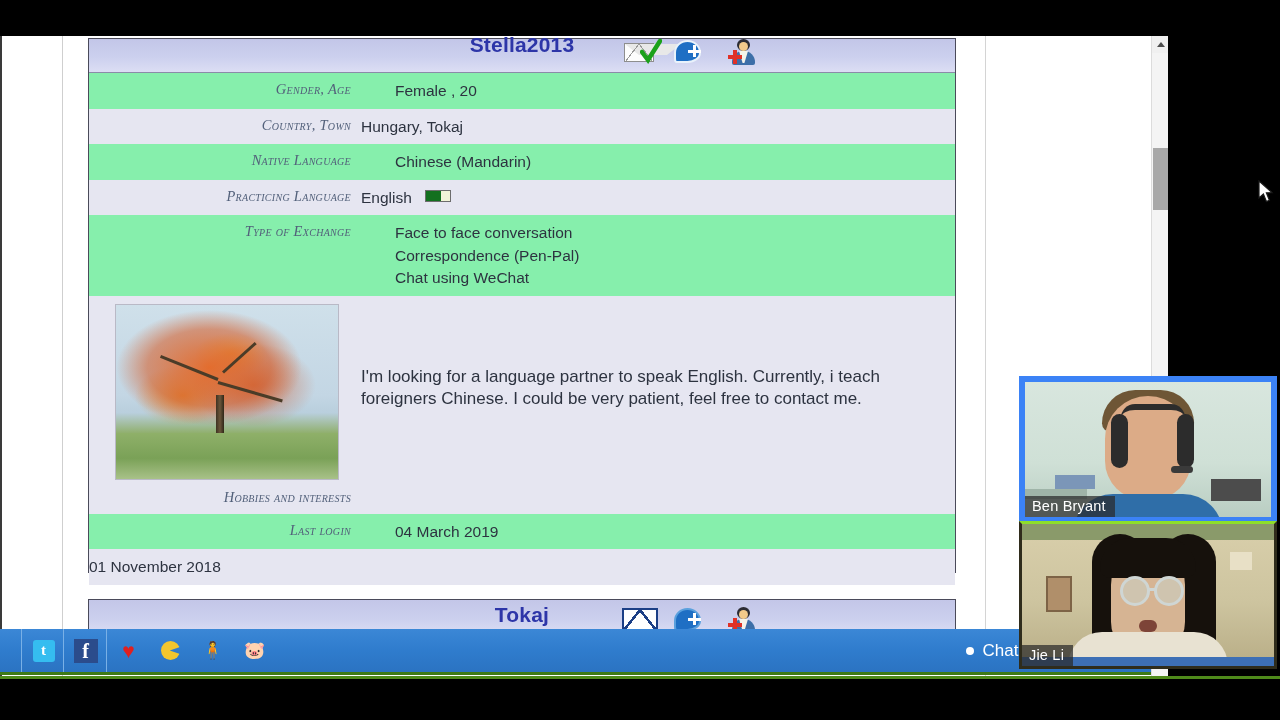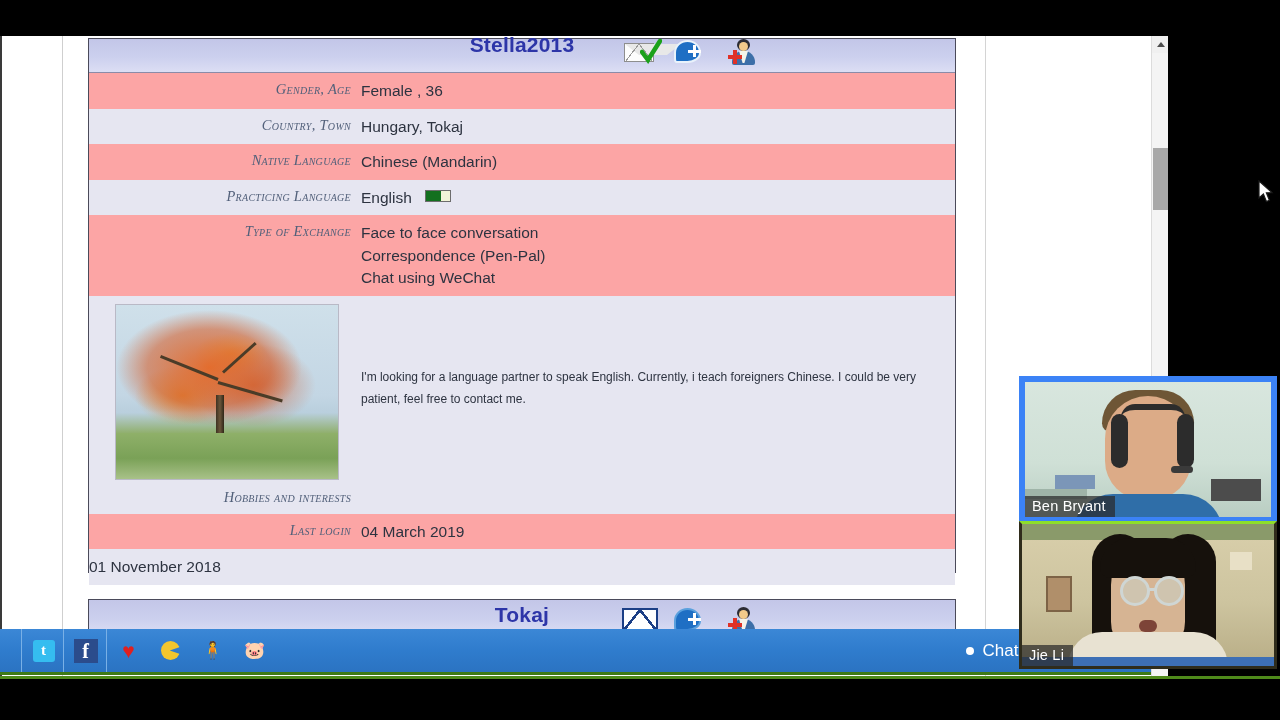--- a/index.html
+++ b/index.html
@@ -92,21 +92,21 @@
   .p-shirt { position:absolute; left:11px; top:12px; width:9px; height:12px; background:#f5f3ea;
              clip-path:polygon(0 0,100% 0,60% 100%,40% 100%); }
   .p-plus { position:absolute; left:0; top:11px; width:14px; height:14px; }
   .p-plus .v { position:absolute; left:5px; top:0; width:4px; height:14px; background:#e03127; }
   .p-plus .h { position:absolute; left:0; top:5px; width:14px; height:4px; background:#e03127; }
 
   
   .rows { position:relative; }
   .row { display:flex; align-items:flex-start; min-height:33px; }
   .row.alt { background:#e6e6f1; }
-  .row.norm { background:#fca5a5; }
+  .row.norm { background:#86efac;gap:34px; }
   .row-label {
     width:272px; flex:0 0 272px; text-align:right; padding:8px 10px 0 0;
     font-family:"Liberation Serif", serif;
     font-size:14.5px; font-style:italic; font-variant:small-caps;
     color:#52607a; letter-spacing:.3px; white-space:nowrap;
   }
   .row-value {
     flex:1; padding:7px 0 6px 0; font-size:15.5px; color:#2d3340; line-height:22.5px;
   }
   .row-value .line { display:block; }
@@ -143,21 +143,21 @@
     position:absolute; background:#4a3c28; height:3px; transform-origin:left center;
   }
   .photo .b1 { left:46%; top:44%; width:30%; transform:rotate(16deg); }
   .photo .b2 { left:46%; top:42%; width:28%; transform:rotate(-158deg); }
   .photo .b3 { left:48%; top:38%; width:20%; transform:rotate(-42deg); }
   .photo .grass {
     position:absolute; left:0; right:0; bottom:0; height:26%;
     background:linear-gradient(to bottom,#8fb069,#7aa157 55%,#a8c188);
   }
   .desc-cell { flex:1; display:flex; align-items:center; padding:0 10px 0 0; }
-  .desc-text { font-size:12px; color:#2d3340; line-height:22px; }
+  .desc-text { font-size:17px; color:#2d3340; line-height:22px; }
 
   
   #toolbar {
     position:absolute; left:0; top:593px; width:1280px; height:43px;
     background:linear-gradient(to bottom,#3b87d6 0%,#2f7ccd 50%,#2b73c2 100%);
   }
   .tb-btn {
     position:absolute; top:0; height:43px; width:43px;
     display:flex; align-items:center; justify-content:center; cursor:pointer;
   }
@@ -315,21 +315,21 @@
             </span>
           </div>
 
         </div>
       </div>
 
       <div class="rows">
 
         <div class="row norm">
           <div class="row-label">Gender, Age</div>
-          <div class="row-value">Female , 36</div>
+          <div class="row-value">Female , 20</div>
         </div>
 
         <div class="row alt">
           <div class="row-label">Country, Town</div>
           <div class="row-value">Hungary, Tokaj</div>
         </div>
 
         <div class="row norm">
           <div class="row-label">Native Language</div>
           <div class="row-value">Chinese (Mandarin)</div>

